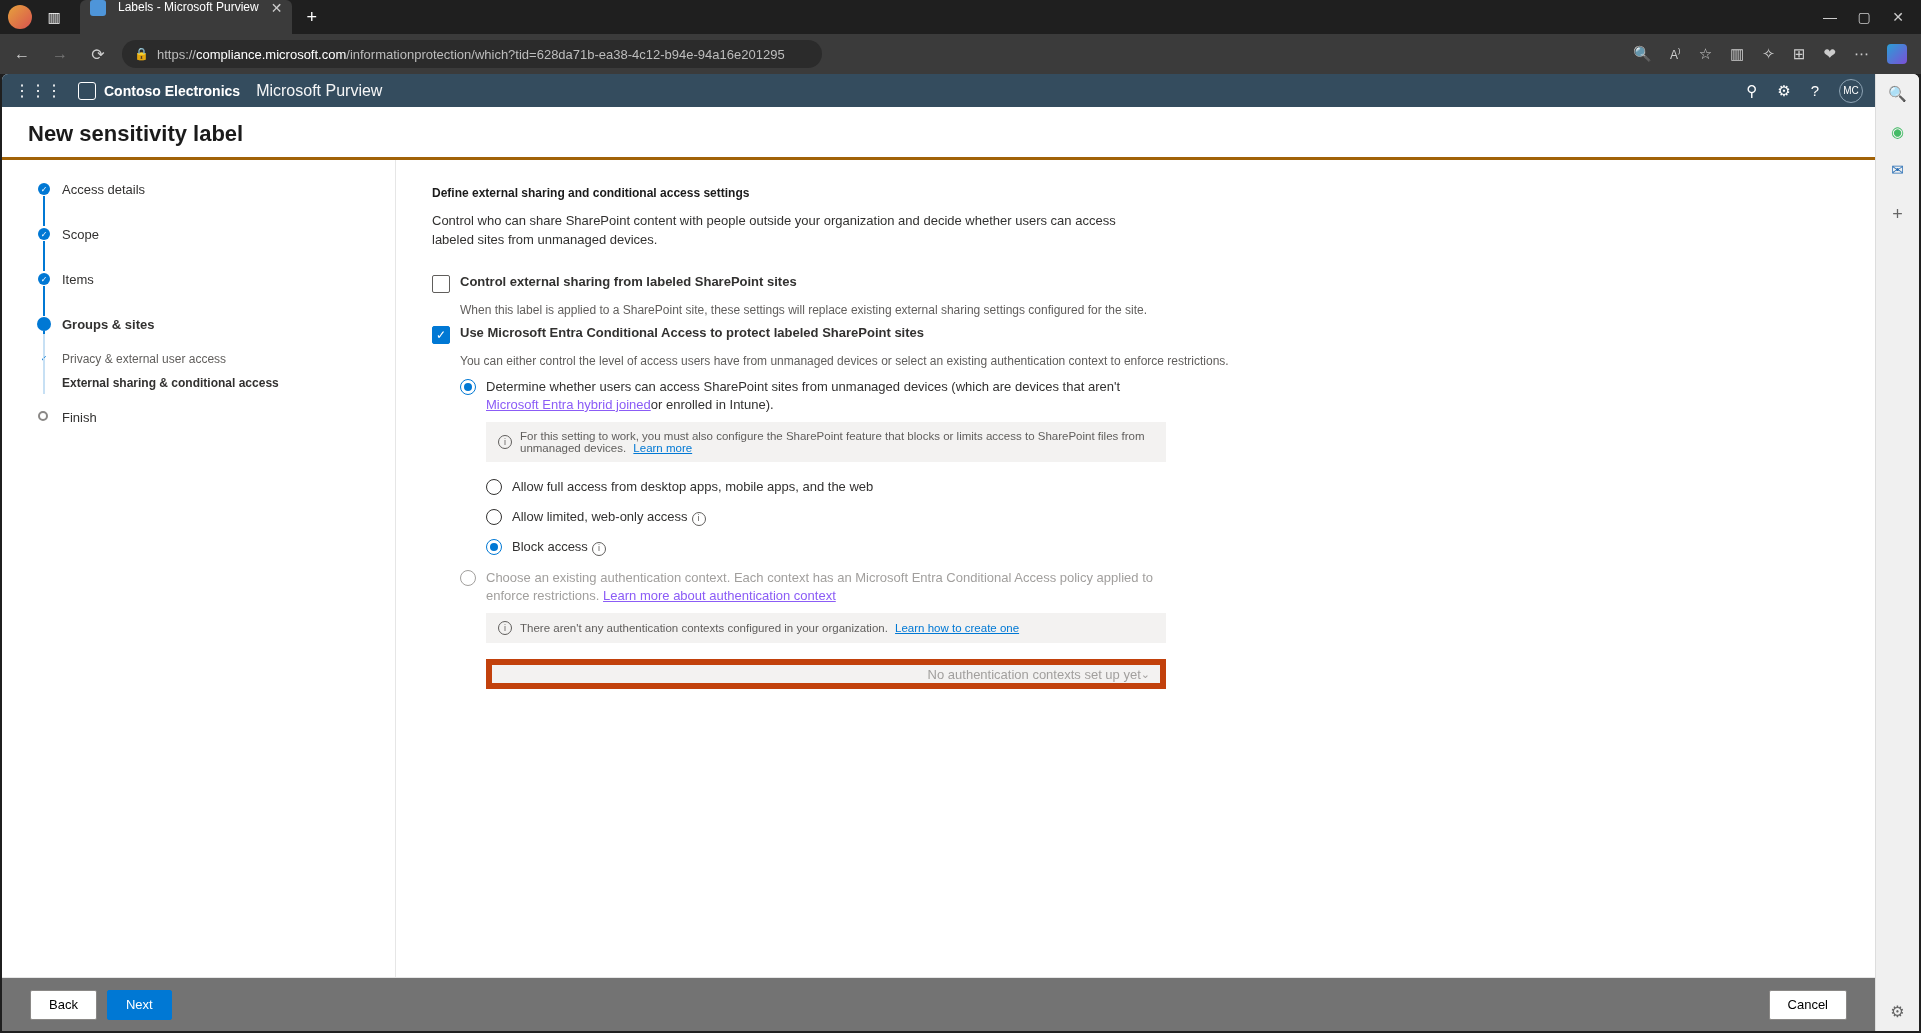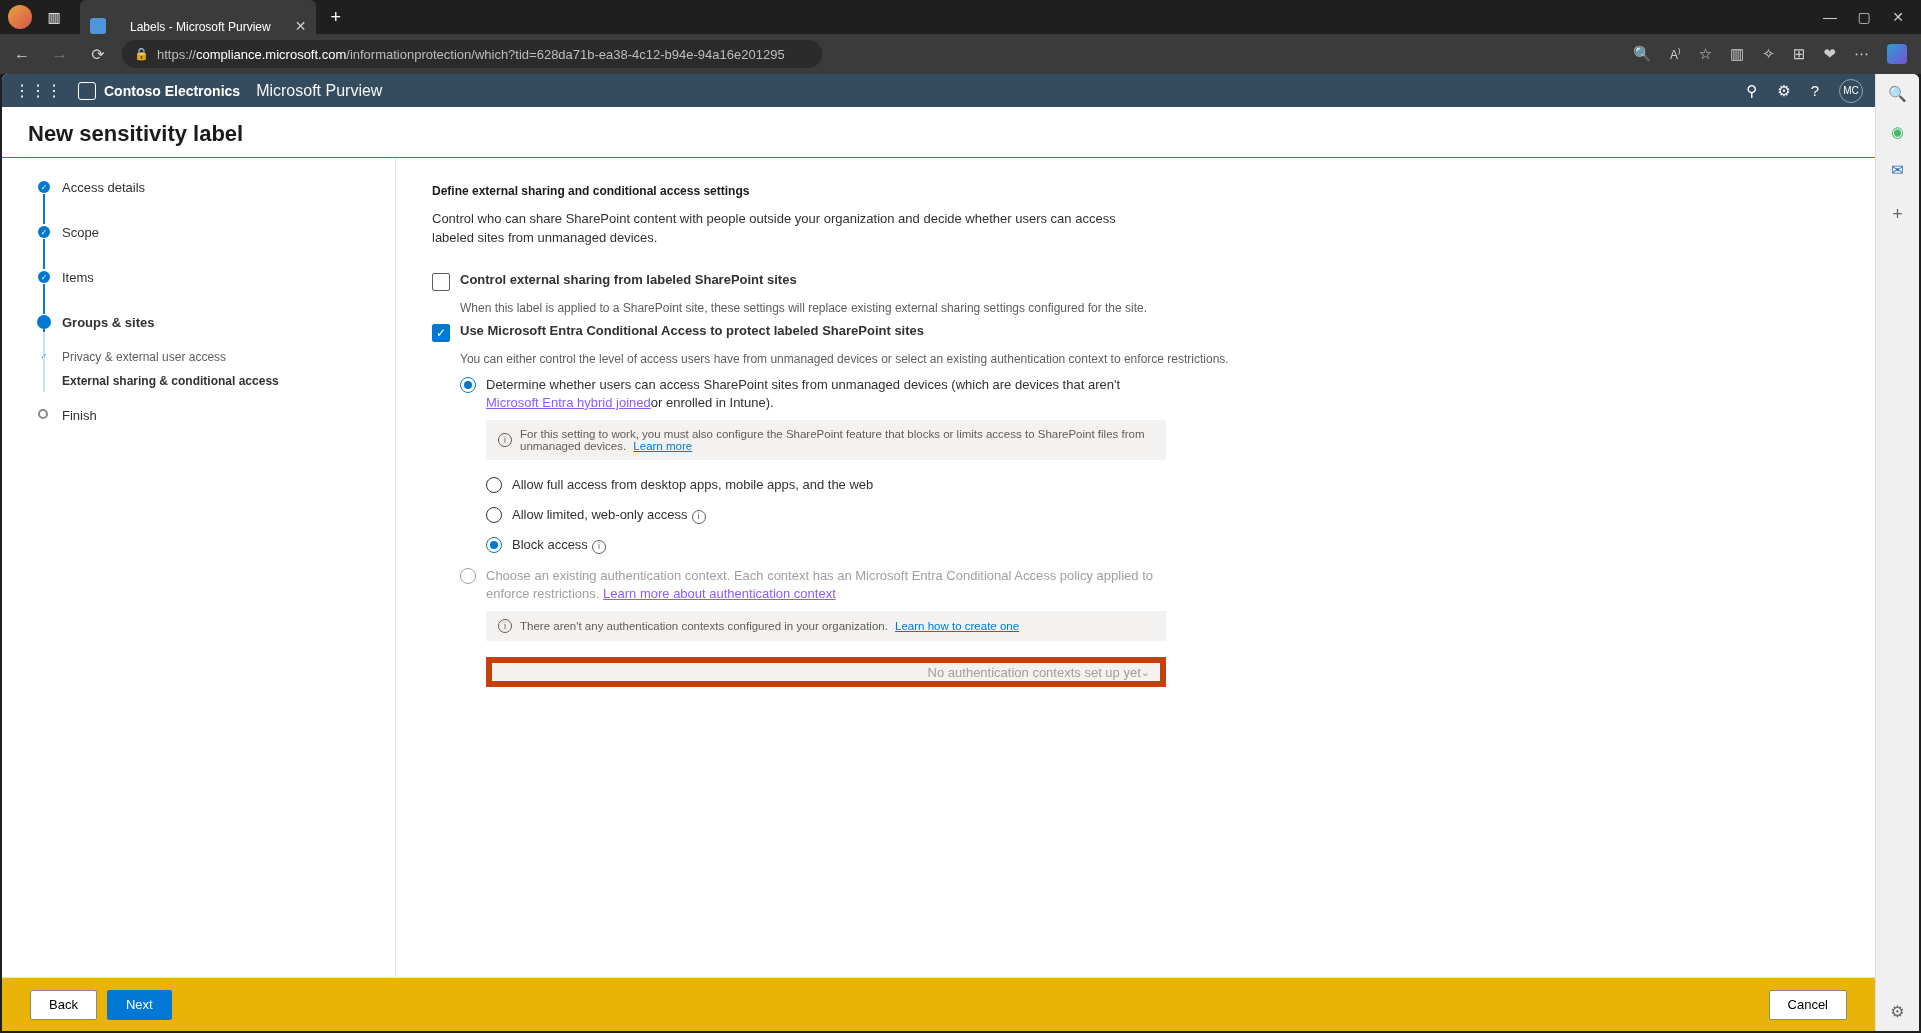--- a/index.html
+++ b/index.html
@@ -4,21 +4,21 @@
 <style>
 * { margin: 0; padding: 0; box-sizing: border-box; font-family: "Segoe UI", -apple-system, sans-serif; }
 html, body { width: 100%; height: 100%; overflow: hidden; }
 body { background: #1f1f1f; display: flex; flex-direction: column; }
 
 
 .titlebar { height: 34px; background: #1f1f1f; display: flex; align-items: center; padding: 0 4px; }
 .titlebar-left { display: flex; align-items: center; gap: 4px; }
 .profile-icon { width: 24px; height: 24px; background: linear-gradient(135deg,#e6a23c,#d9534f); border-radius: 50%; margin-left: 4px; }
 .tab-actions-icon { width: 24px; height: 24px; color: #fff; display: flex; align-items: center; justify-content: center; font-size: 14px; margin-left: 6px; }
-.browser-tab { display: flex; align-items: flex-end; gap: 24px; background: #3b3b3b; height: 34px; padding: 0 10px 0 10px; border-radius: 6px 6px 0 0; margin-left: 10px; min-width: 190px; }
+.browser-tab { display: flex; align-items: flex-start; gap: 12px; background: #3b3b3b; height: 34px; padding: 0 10px 0 10px; border-radius: 6px 6px 0 0; margin-left: 10px; min-width: 190px; }
 .browser-tab .favicon { width: 16px; height: 16px; background: #4e95d9; border-radius: 3px; }
 .browser-tab .tab-title { color: #fff; font-size: 12px; flex: 1; white-space: nowrap; overflow: hidden; text-overflow: ellipsis; }
 .browser-tab .close { color: #ccc; font-size: 14px; }
 .new-tab { color: #fff; font-size: 18px; margin-left: 10px; }
 .titlebar-right { margin-left: auto; display: flex; gap: 20px; padding-right: 12px; color: #ccc; font-size: 14px; }
 .win-btn { width: 14px; height: 14px; display: inline-flex; align-items: center; justify-content: center; }
 
 .addrbar { height: 40px; background: #3b3b3b; display: flex; align-items: center; padding: 0 8px; gap: 10px; }
 .nav-btn { color: #ccc; font-size: 16px; width: 28px; text-align: center; }
 .url-box { flex: 0 1 auto; display: flex; align-items: center; gap: 8px; background: #2b2b2b; border-radius: 14px; height: 28px; padding: 0 12px; color: #bdbdbd; font-size: 13px; min-width: 700px; }
@@ -40,21 +40,21 @@
 
 .suite-header { height: 33px; background: #344c5e; display: flex; align-items: center; color: #fff; padding: 0 12px; gap: 16px; }
 .waffle { font-size: 16px; }
 .brand { display: flex; align-items: center; gap: 8px; font-size: 14px; font-weight: 600; }
 .brand-icon { width: 18px; height: 18px; border: 1.5px solid #fff; border-radius: 3px; position: relative; }
 .product { font-size: 16px; opacity: .95; }
 .suite-right { margin-left: auto; display: flex; align-items: center; gap: 20px; font-size: 15px; }
 .avatar { width: 24px; height: 24px; border: 1px solid #8ea4b4; border-radius: 50%; display: flex; align-items: center; justify-content: center; font-size: 10px; }
 
 
-.page-title { padding: 14px 26px 10px; font-size: 22px; font-weight: 700; color: #1b1b1b; border-bottom: 1px solid #a16207; }
+.page-title { padding: 14px 26px 10px; font-size: 22px; font-weight: 700; color: #1b1b1b; border-bottom: 3px solid #a16207; }
 .page-body { flex: 1; display: flex; overflow: hidden; }
 .left-nav { width: 394px; border-right: 1px solid #e6e6e6; padding: 22px 20px 20px 36px; }
 .steps { list-style: none; position: relative; }
 .step { position: relative; padding-left: 24px; margin-bottom: 30px; font-size: 13px; color: #323130; }
 .step::before { content: ""; position: absolute; left: 5px; top: 14px; width: 2px; height: 30px; background: #0078d4; }
 .step:last-child::before { display: none; }
 .step .dot { position: absolute; left: 0; top: 1px; width: 12px; height: 12px; border-radius: 50%; background: #0078d4; display: flex; align-items: center; justify-content: center; color: #fff; font-size: 8px; }
 .step.done .dot::after { content: "✓"; }
 .step.current { font-weight: 700; }
 .step.current .dot { width: 14px; height: 14px; left: -1px; top: 0; }
@@ -93,21 +93,21 @@
 .info-banner { background: #f3f2f1; padding: 8px 12px; font-size: 11.5px; color: #605e5c; display: flex; align-items: center; gap: 8px; margin: 4px 0 16px 26px; max-width: 680px; }
 .info-banner .i { width: 14px; height: 14px; border: 1px solid #605e5c; border-radius: 50%; display: inline-flex; align-items: center; justify-content: center; font-size: 9px; flex-shrink: 0; }
 .info-banner a { color: #0078d4; text-decoration: underline; margin-left: 4px; }
 
 .sub-radio-group { margin-left: 26px; }
 
 .dropdown-disabled { background: #f3f2f1; border: 6px solid #c2410c; height: 30px; display: flex; align-items: center; justify-content: flex-end; padding: 0 10px; font-size: 13px; color: #a19f9d; margin: 6px 0 0 26px; max-width: 680px; }
 .dropdown-disabled .chev { font-size: 11px; }
 
 
-.footer { height: 54px; border-top: 1px solid #e6e6e6; display: flex; align-items: center; padding: 0 28px; gap: 10px; background:#eab308; }
+.footer { height: 54px; border-top: 1px solid #e6e6e6; display: flex; align-items: center; padding: 0 28px; gap: 10px; background:#737373; }
 .btn { height: 30px; padding: 0 18px; font-size: 13px; border-radius: 2px; border: 1px solid #8a8886; background: #fff; cursor: pointer; }
 .btn.primary { background: #0078d4; color: #fff; border-color: #0078d4; }
 .btn.cancel { margin-left: auto; }
 
 a.link { color:#8b5cf6; text-decoration: underline; }
 </style>
 </head>
 <body>
 
 <div class="titlebar">

